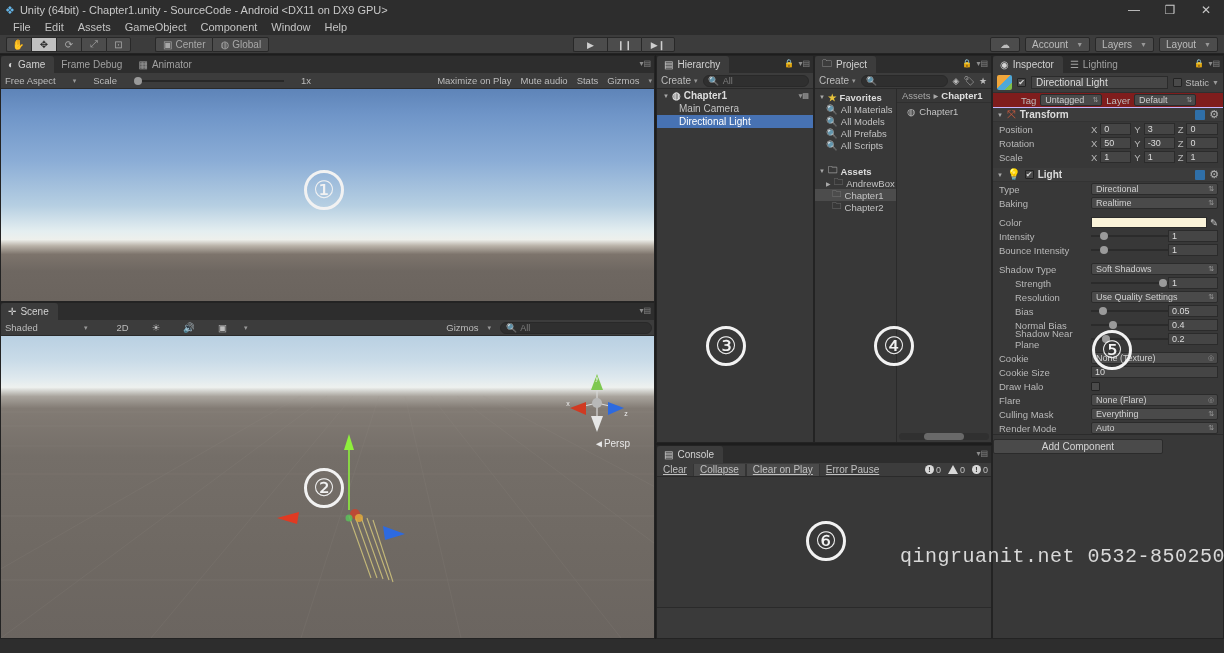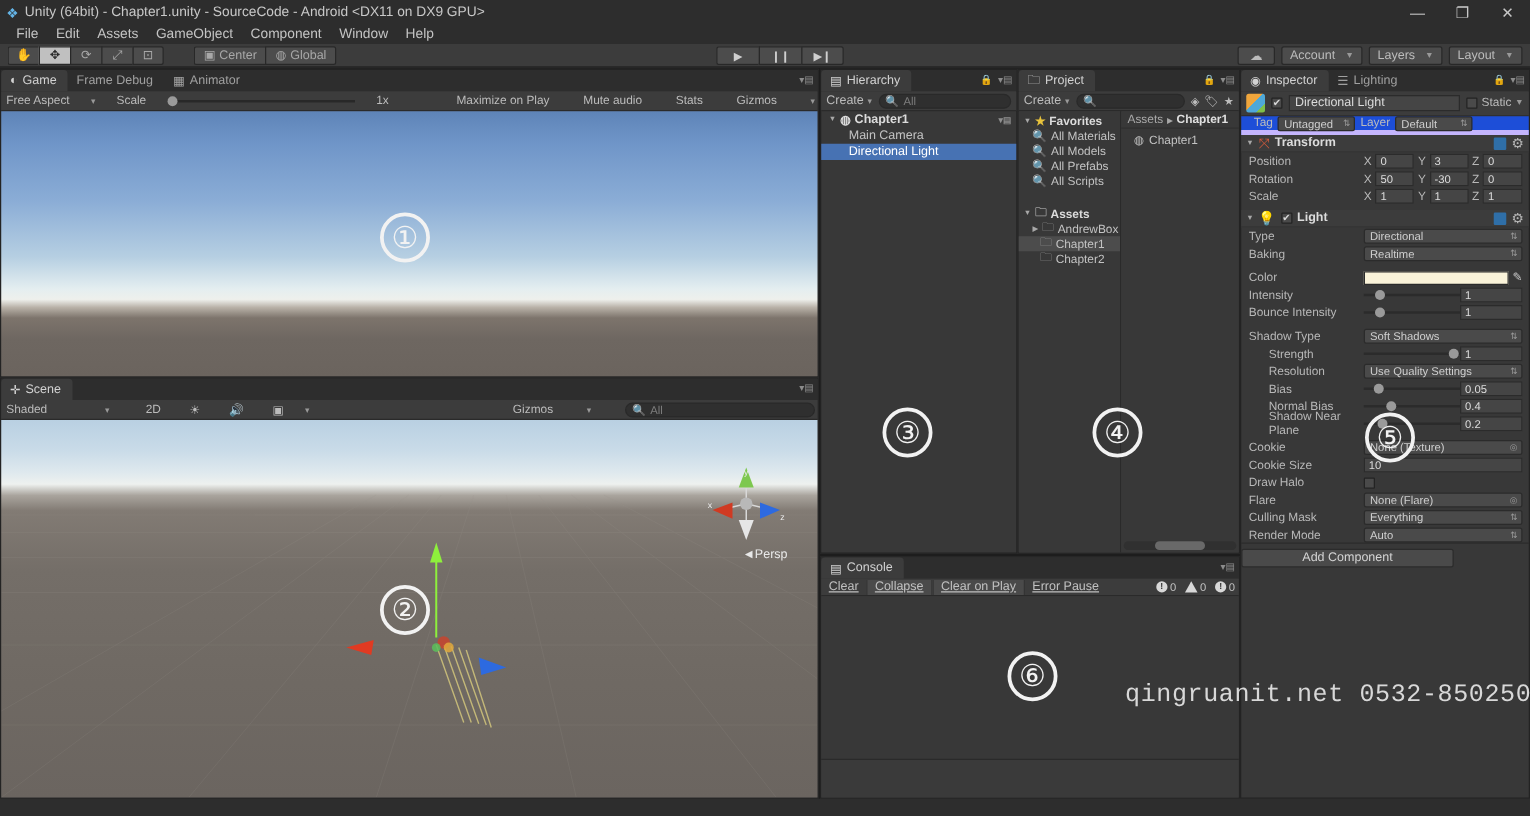--- a/index.html
+++ b/index.html
@@ -86,21 +86,21 @@
   .searchbox {
     height: 12px; background: #2f2f2f; border: 1px solid #292929; border-radius: 6px;
     display: flex; align-items: center; padding: 0 5px; gap: 3px; color: #7d7d7d; font-size: 9px;
   }
 
   
   #game-panel { left: 0; top: 55px; width: 655px; height: 247px; }
   .game-toolbar { height: 16px; background: #3c3c3c; border-bottom: 1px solid #2a2a2a;
                   display: flex; align-items: center; padding-left: 4px; }
   .gt-left { display: flex; align-items: center; gap: 17px; }
-  .gt-right { position: absolute; right: 2px; display: flex; align-items: center; gap: 27px; }
+  .gt-right { position: absolute; right: 2px; display: flex; align-items: center; gap: 9px; }
   .gt-item { font-size: 9.5px; color: #bcbcbc; }
   .scale-slider { width: 150px; height: 2px; background: #282828; position: relative; }
   .scale-knob { position: absolute; left: 0; top: -3px; width: 8px; height: 8px;
                 border-radius: 50%; background: #9a9a9a; }
   .game-viewport {
     position: absolute; left: 0; top: 33px; width: 653px; height: 212px;
     background: linear-gradient(to bottom,
       #5e84b8 0%, #6f95c8 12%, #8badd6 34%, #b6cfe2 55%, #e4eef0 67%,
       #eef0ec 71%, #b9b2a8 74%, #7d746c 78%, #6e6761 86%, #6b645e 100%);
   }
@@ -167,22 +167,22 @@
   .insp-head { height: 20px; background: #3c3c3c; display: flex; align-items: center;
                padding: 0 4px; gap: 5px; border-bottom: 1px solid #303030; }
   .cube-ico { width: 15px; height: 15px; background:
       linear-gradient(135deg,#f0a63c 0%,#f0a63c 45%,#4fa8d8 45%,#4fa8d8 75%,#7fc04a 75%); border-radius: 2px; }
   .chk { width: 9px; height: 9px; background: #4a4a4a; border: 1px solid #232323; border-radius: 1px;
          color: #d8d8d8; font-size: 8px; display: flex; align-items: center; justify-content: center; }
   .chk.on { background: #4a4a4a; }
   .namefield { flex: 1; height: 13px; background: #454545; border: 1px solid #2b2b2b;
                font-size: 10px; color: #dcdcdc; display: flex; align-items: center; padding-left: 4px; }
   .static-box { display: flex; align-items: center; gap: 3px; font-size: 9.5px; color: #bcbcbc; }
-  .taglayer { height: 15px; display: flex; align-items: center; gap: 4px; padding-left: 10px;
-              background: #1d4ed8; border-bottom: 4px solid #c4b5fd; }
+  .taglayer { height: 15px; display: flex; align-items: center; gap: 4px; padding-left: 28px;
+              background: #7f1d1d; border-bottom: 1px solid #c4b5fd; }
   .tl-label { font-size: 9.5px; color: #bcbcbc; }
   .dropdown { height: 12px; background: #4a4a4a; border: 1px solid #2b2b2b; border-radius: 2px;
               display: flex; align-items: center; justify-content: space-between;
               padding: 0 3px 0 4px; font-size: 9px; color: #cfcfcf; }
   .comp-head { height: 14px; background: #3c3c3c; display: flex; align-items: center; gap: 4px;
                padding-left: 4px; border-bottom: 1px solid #333; position: relative; }
   .comp-title { font-size: 10px; color: #dcdcdc; font-weight: bold; }
   .comp-right { position: absolute; right: 4px; display: flex; gap: 4px; align-items: center; }
   .blue-ico { width: 10px; height: 10px; background: #2f6fa8; border-radius: 1px; }
   .prow { height: 14px; display: flex; align-items: center; padding-left: 6px; font-size: 9.5px; color: #b8b8b8; }

